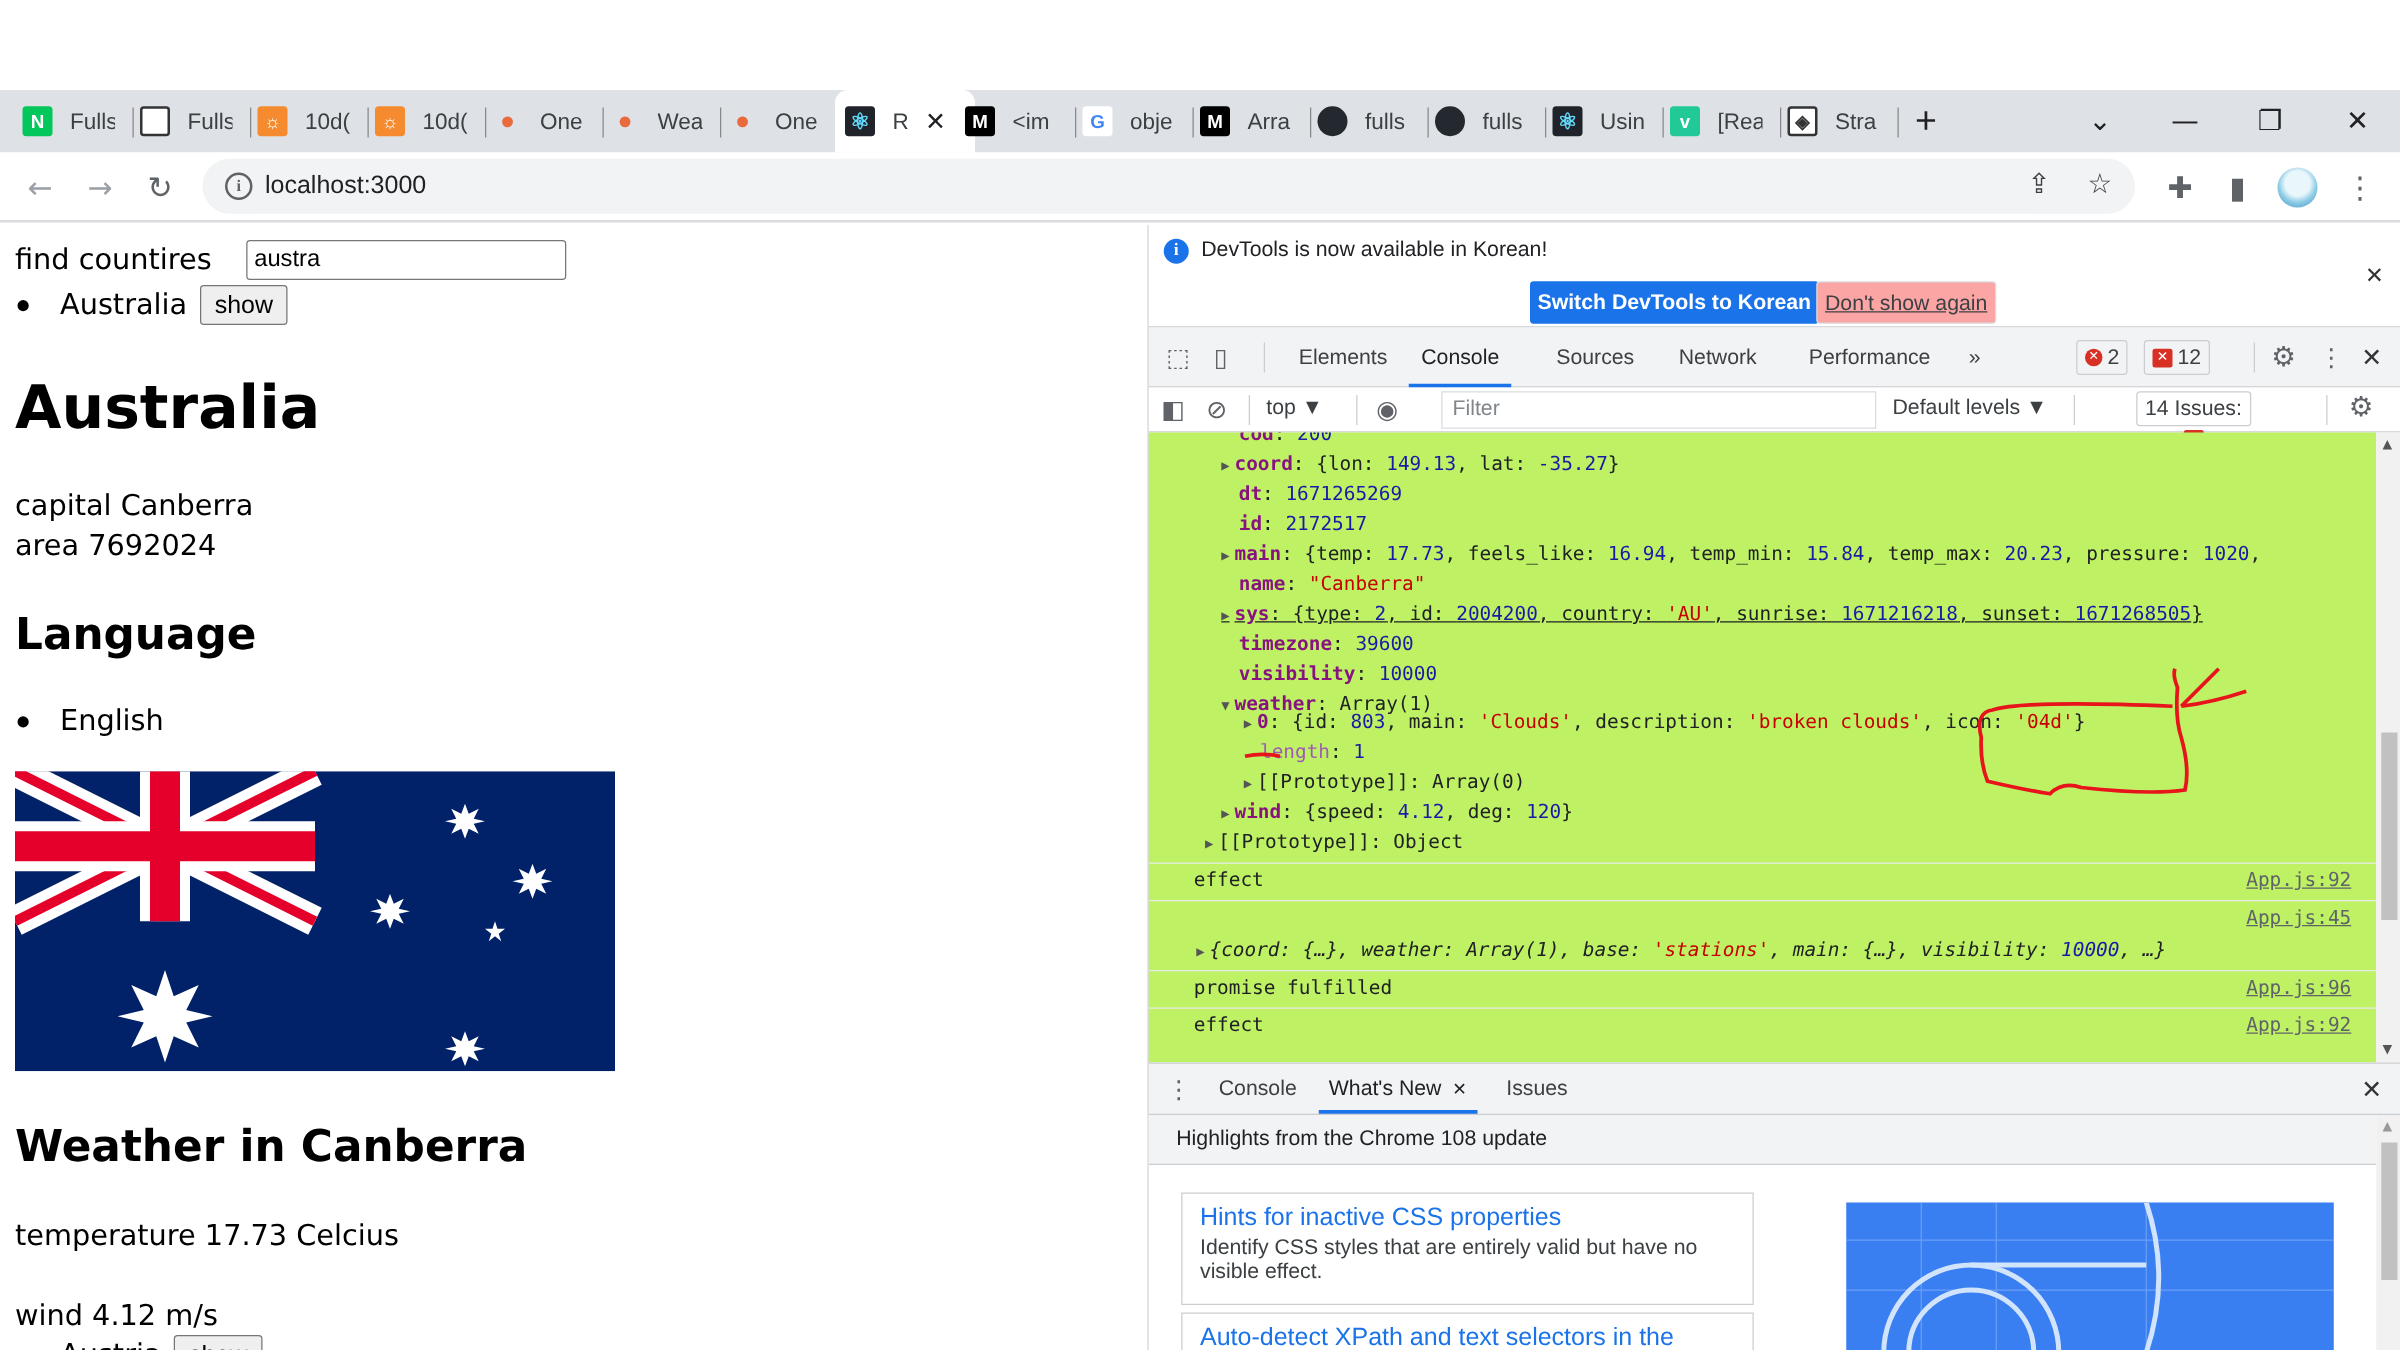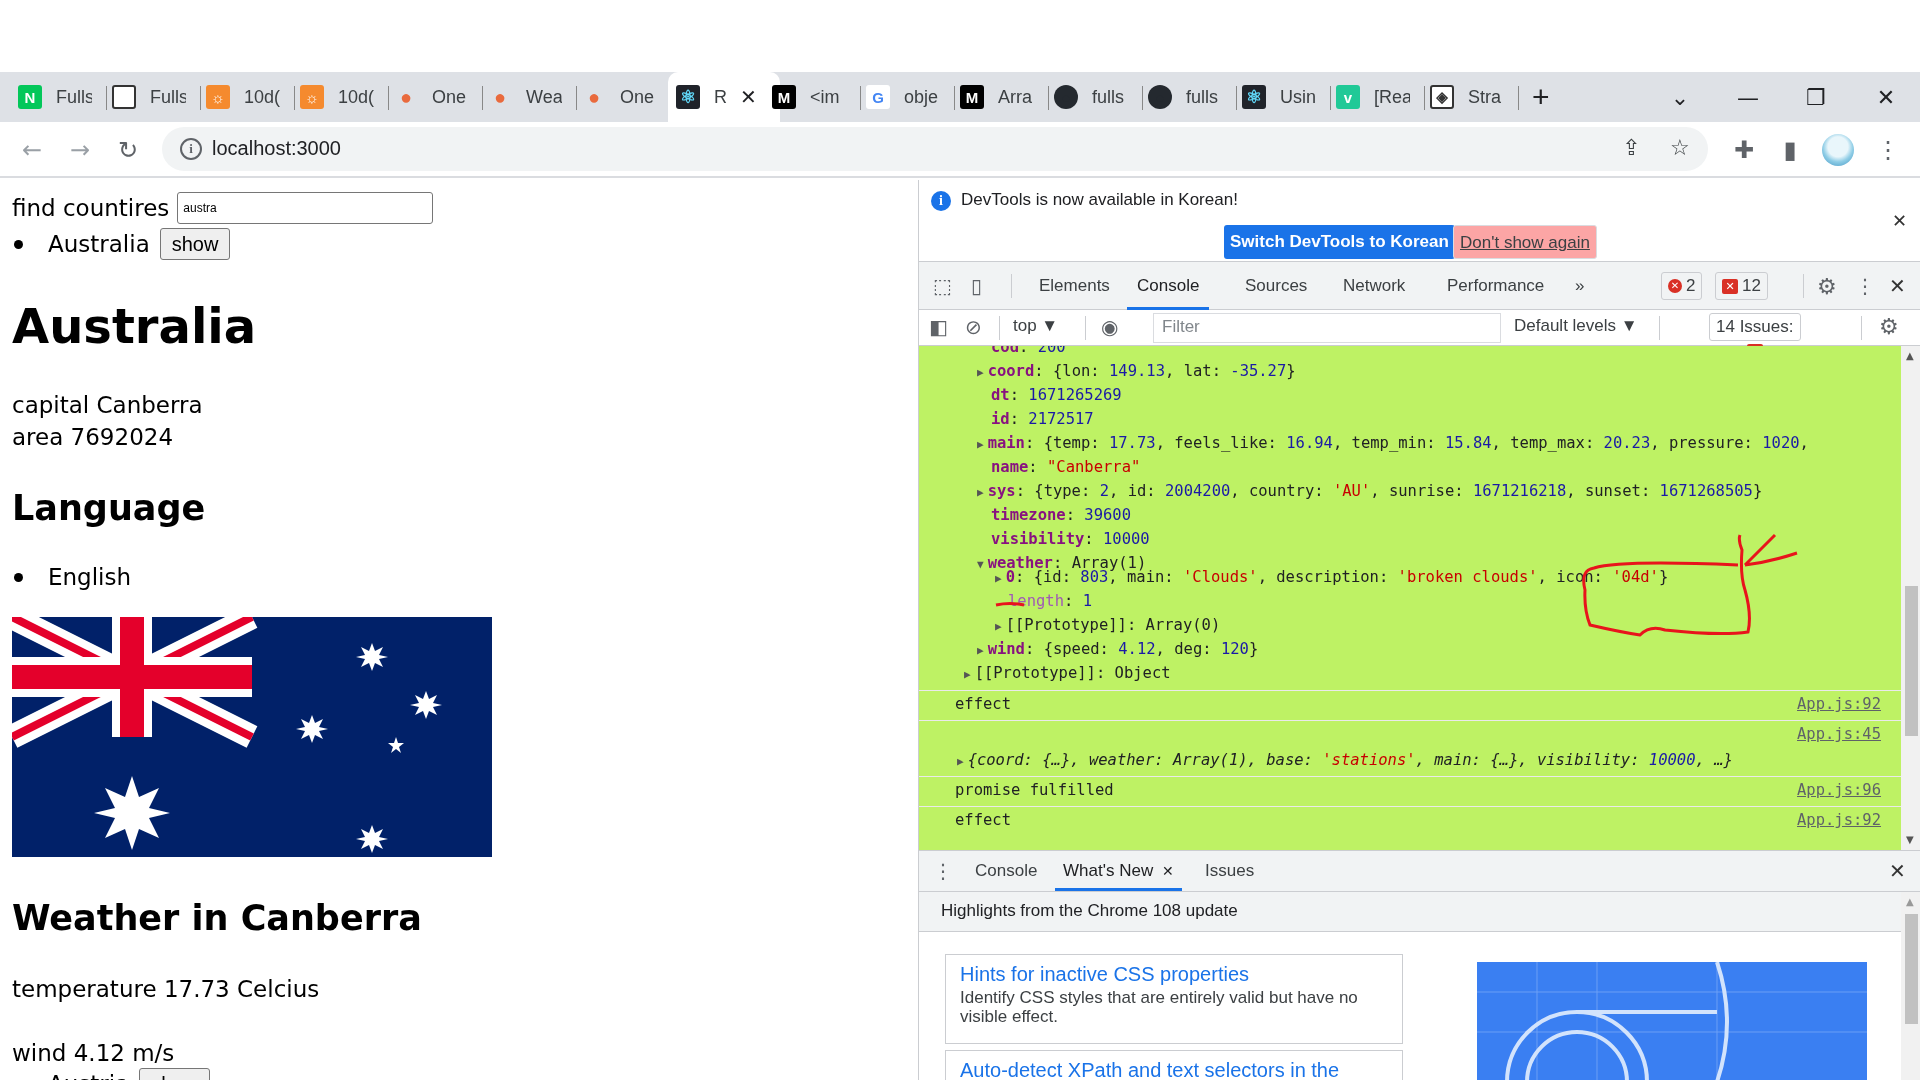--- a/index.html
+++ b/index.html
@@ -19,22 +19,22 @@
   
   #navbar { position:absolute; left:0; top:122px; width:1920px; height:56px; background:#fff; border-bottom:2px solid #dadce0; }
   .navbtn { position:absolute; top:10px; width:36px; height:36px; display:flex; align-items:center; justify-content:center; font-size:24px; color:#5f6368; }
   #omnibox { position:absolute; left:162px; top:5px; width:1546px; height:44px; border-radius:22px; background:#f1f3f4; }
   #omnibox .info { position:absolute; left:18px; top:11px; width:22px; height:22px; border:2px solid #5f6368; border-radius:50%; font-size:13px; text-align:center; line-height:18px; color:#5f6368; font-family:"Liberation Serif", serif; font-weight:bold; }
   #omnibox .url { position:absolute; left:50px; top:10px; font-family:"Liberation Sans", sans-serif; font-size:20px; color:#202124; }
   #omnibox .rbtn { position:absolute; top:8px; font-size:22px; color:#3c4043; }
 
   
   #page { position:absolute; left:0; top:180px; width:918px; height:900px; background:#fff; font-family:"DejaVu Sans", sans-serif; color:#000; }
-  #page .row1 { position:absolute; left:12px; top:12px; font-size:23px; display:flex; align-items:center; }
-  #page .search { width:256px; height:32px; margin-left:8px; border:1.5px solid #767676; border-radius:3px; font-size:12px; padding:2px 5px; font-family:"Liberation Sans", sans-serif; }
+  #page .row1 { position:absolute; left:12px; top:12px; font-size:23px; display:flex; align-items:center;gap:20px; }
+  #page .search { width:256px; height:32px; margin-left:8px; border:1.5px solid #767676; border-radius:3px; font-size:19px; padding:2px 5px; font-family:"Liberation Sans", sans-serif; }
   .bullet-row { position:absolute; left:12px; display:flex; align-items:center; font-size:23px; }
   .bullet-row .dot { width:9px; height:9px; background:#000; border-radius:50%; margin-right:25px; margin-left:2px; }
   .showbtn { margin-left:10px; height:32px; padding:0 11px; font-size:20px; background:#efefef; border:1.5px solid #767676; border-radius:3px; font-family:"Liberation Sans", sans-serif; }
   #page h1 { position:absolute; left:12px; top:118px; font-size:48px; font-weight:bold; }
   #page .kv { position:absolute; left:12px; font-size:23px; }
   #page h2 { position:absolute; left:12px; font-size:35px; font-weight:bold; }
   #flag { position:absolute; left:12px; top:437px; width:480px; height:240px; }
 
   
   #devtools { position:absolute; left:918px; top:180px; width:1002px; height:900px; background:#fff; border-left:1px solid #cbcdd1; font-family:"DejaVu Sans", sans-serif; }
@@ -319,21 +319,21 @@
   </div>
 
   <div id="console">
     <div id="objlines">
         <div class="cl" style="top: -8px; left: 72px;"><span class="k">cod</span>: <span><span class="n">200</span></span></div>
         <div class="cl" style="top: 16px; left: 58px;"><span class="tri">▶</span><span class="k">coord</span>: <span>{lon: <span class="n">149.13</span>, lat: <span class="n">-35.27</span>}</span></div>
         <div class="cl" style="top: 40px; left: 72px;"><span class="k">dt</span>: <span><span class="n">1671265269</span></span></div>
         <div class="cl" style="top: 64px; left: 72px;"><span class="k">id</span>: <span><span class="n">2172517</span></span></div>
         <div class="cl" style="top: 88px; left: 58px;"><span class="tri">▶</span><span class="k">main</span>: <span>{temp: <span class="n">17.73</span>, feels_like: <span class="n">16.94</span>, temp_min: <span class="n">15.84</span>, temp_max: <span class="n">20.23</span>, pressure: <span class="n">1020</span>,</span></div>
         <div class="cl" style="top: 112px; left: 72px;"><span class="k">name</span>: <span><span class="s">"Canberra"</span></span></div>
-        <div class="cl" style="top: 136px; left: 58px;"><span class="tri">▶</span><span class="k">sys</span>: <span>{type: <span class="n">2</span>, id: <span class="n">2004200</span>, country: <span class="s">'AU'</span>, sunrise: <span class="n">1671216218</span>, sunset: <span class="n">1671268505</span>}</span></div>
+        <div class="cl" style="top: 136px; left: 58px; text-decoration: underline;"><span class="tri">▶</span><span class="k">sys</span>: <span>{type: <span class="n">2</span>, id: <span class="n">2004200</span>, country: <span class="s">'AU'</span>, sunrise: <span class="n">1671216218</span>, sunset: <span class="n">1671268505</span>}</span></div>
         <div class="cl" style="top: 160px; left: 72px;"><span class="k">timezone</span>: <span><span class="n">39600</span></span></div>
         <div class="cl" style="top: 184px; left: 72px;"><span class="k">visibility</span>: <span><span class="n">10000</span></span></div>
         <div class="cl" style="top: 208px; left: 58px;"><span class="tri">▼</span><span class="k">weather</span>: <span>Array(1)</span></div>
       </div>
     <div class="cl" style="left:76px; top:222px;"><span class="tri">▶</span><span class="k">0</span>: <span id="witem">{id: <span class="n">803</span>, main: <span class="s">'Clouds'</span>, description: <span class="s">'broken clouds'</span>, icon: <span class="s">'04d'</span>}</span></div>
     <div class="cl" style="left:89px; top:246px;"><span class="kl">length</span>: <span class="n">1</span></div>
     <div class="cl" style="left:76px; top:270px;"><span class="tri">▶</span><span>[[Prototype]]: Array(0)</span></div>
     <div class="cl" style="left:58px; top:294px;"><span class="tri">▶</span><span class="k">wind</span>: <span id="windval">{speed: <span class="n">4.12</span>, deg: <span class="n">120</span>}</span></div>
     <div class="cl" style="left:45px; top:318px;"><span class="tri">▶</span><span>[[Prototype]]: Object</span></div>
 

